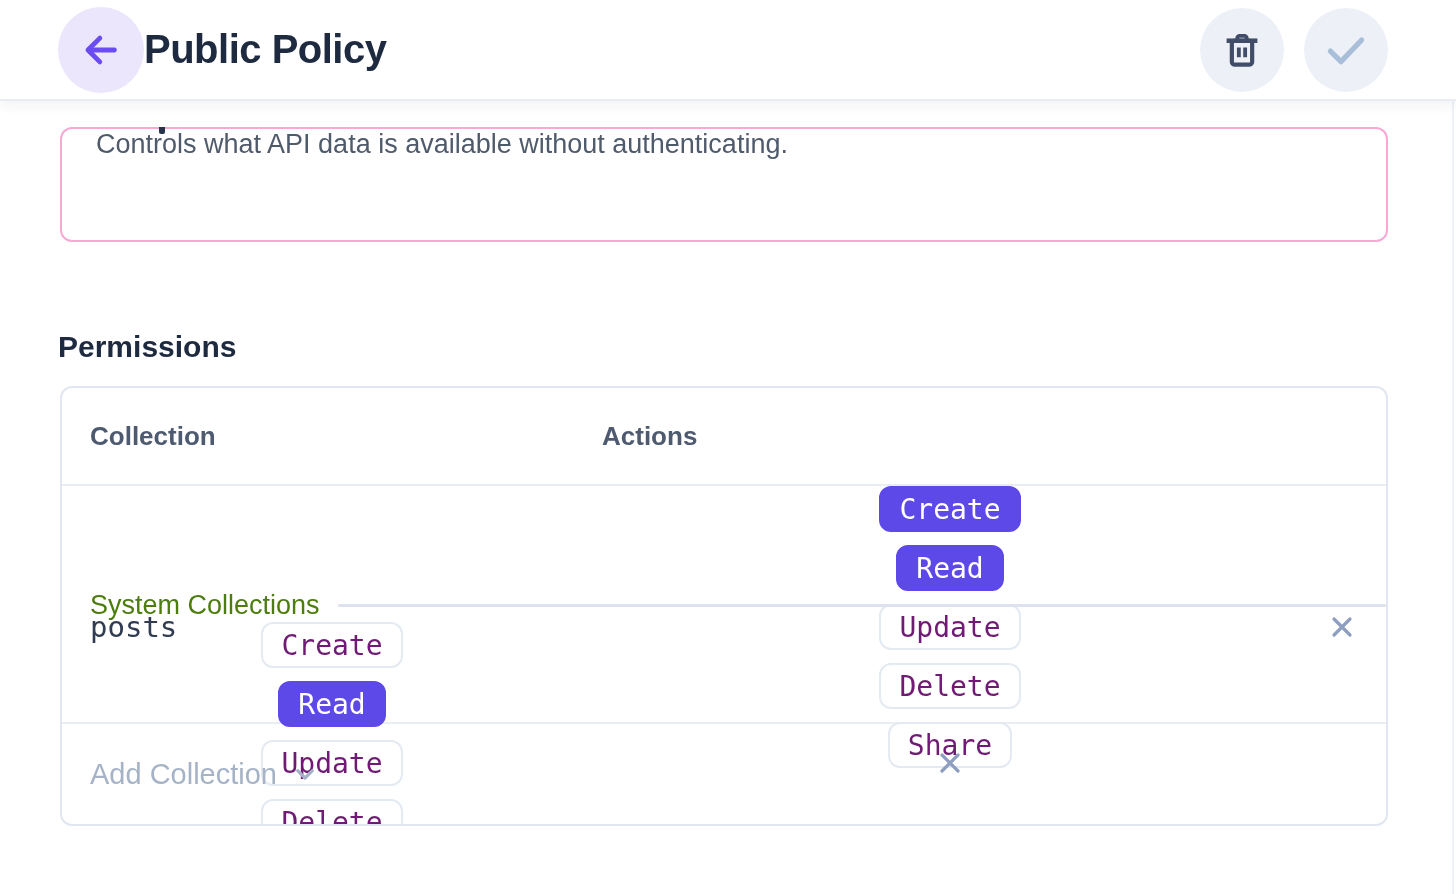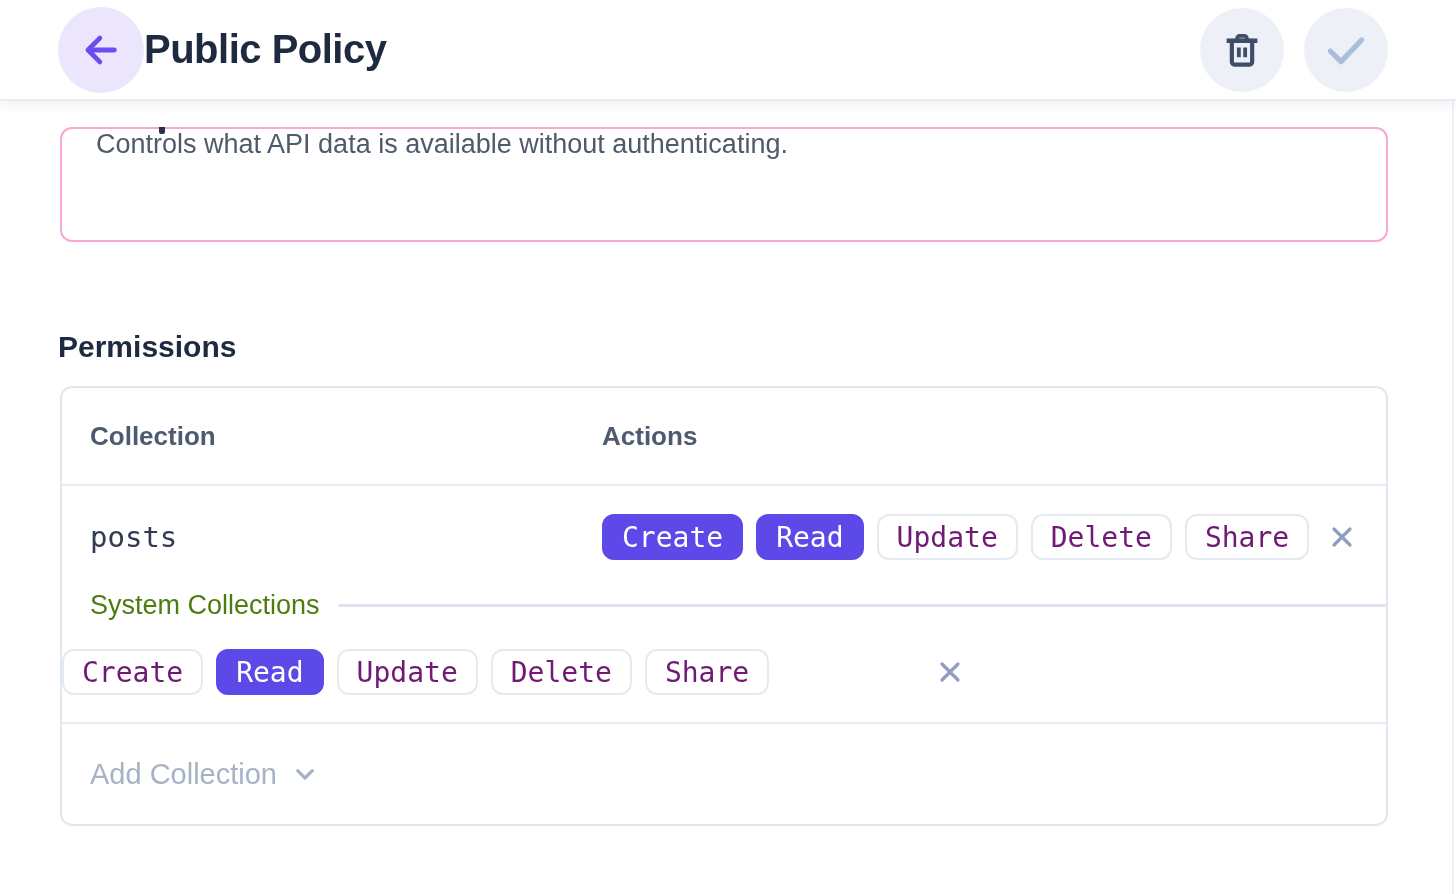--- a/index.html
+++ b/index.html
@@ -105,21 +105,21 @@
   .th-collection { padding-left: 28px; }
 
   .collection-row { height: 102px; }
   .collection-name {
     padding-left: 28px;
     font-family: "DejaVu Sans Mono", monospace;
     font-size: 29px;
     color: #303c52;
     white-space: nowrap;
   }
-  .actions-cell { display: flex; gap: 13px; align-items: center; }
+  .actions-cell { display: flex; gap: 13px; align-items: center; flex-direction: column; }
   .action-btn {
     height: 46px;
     padding: 0 18px;
     border-radius: 12px;
     font-family: "DejaVu Sans Mono", monospace;
     font-size: 28px;
     display: flex; align-items: center; justify-content: center;
     cursor: pointer;
     white-space: nowrap;
   }

